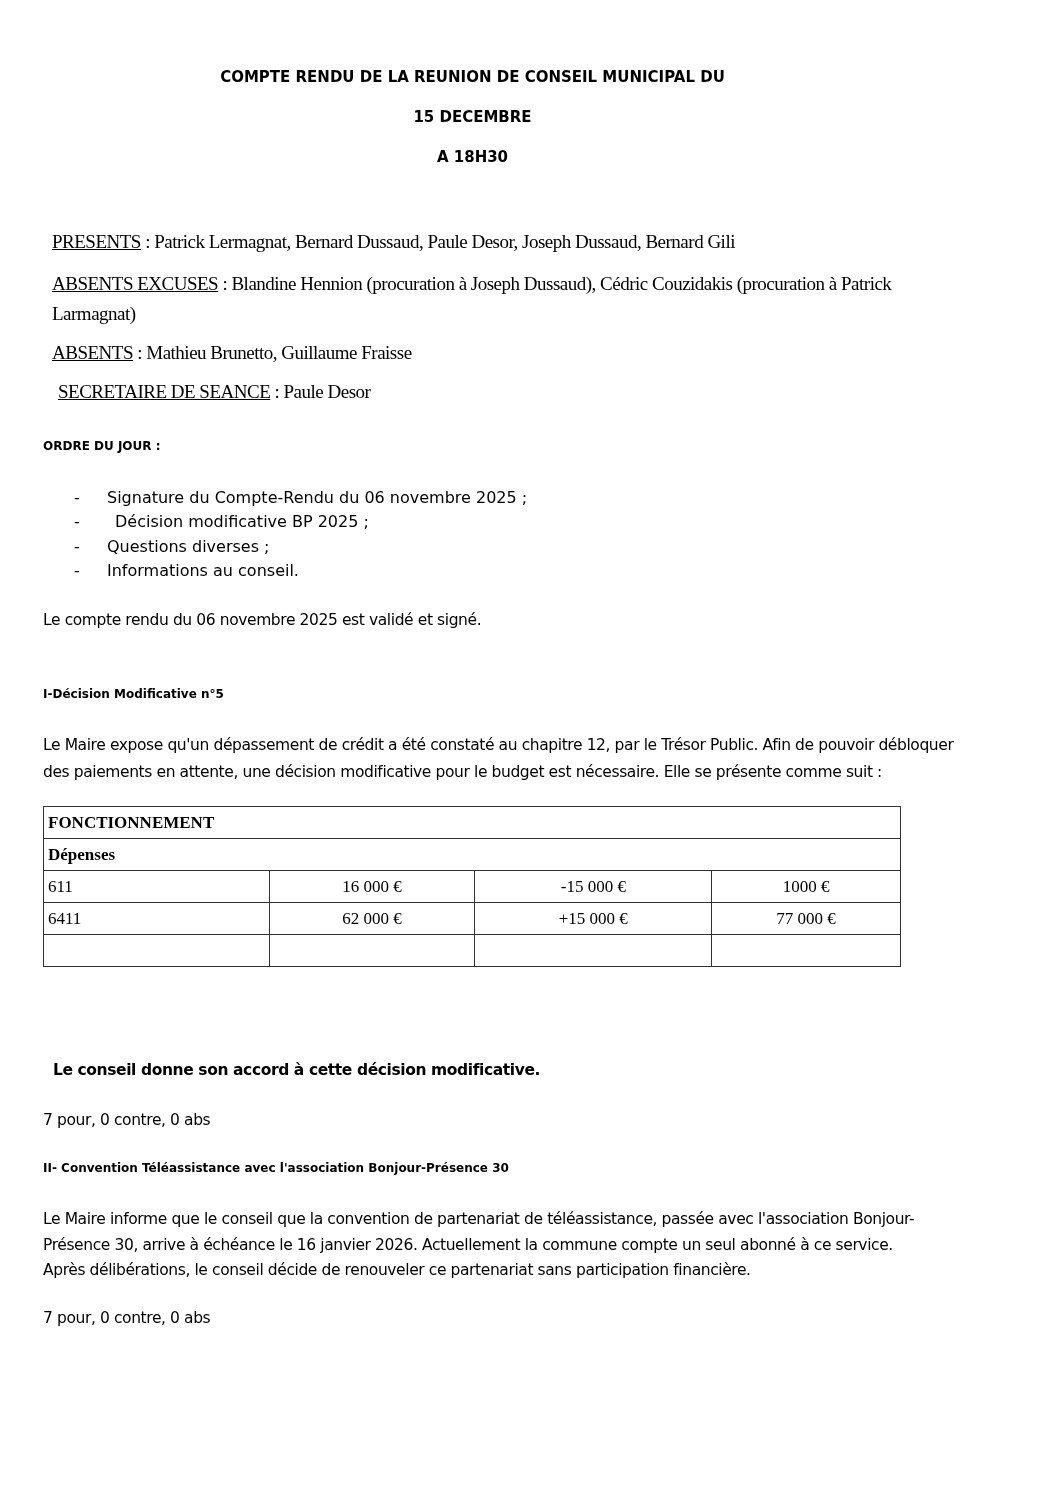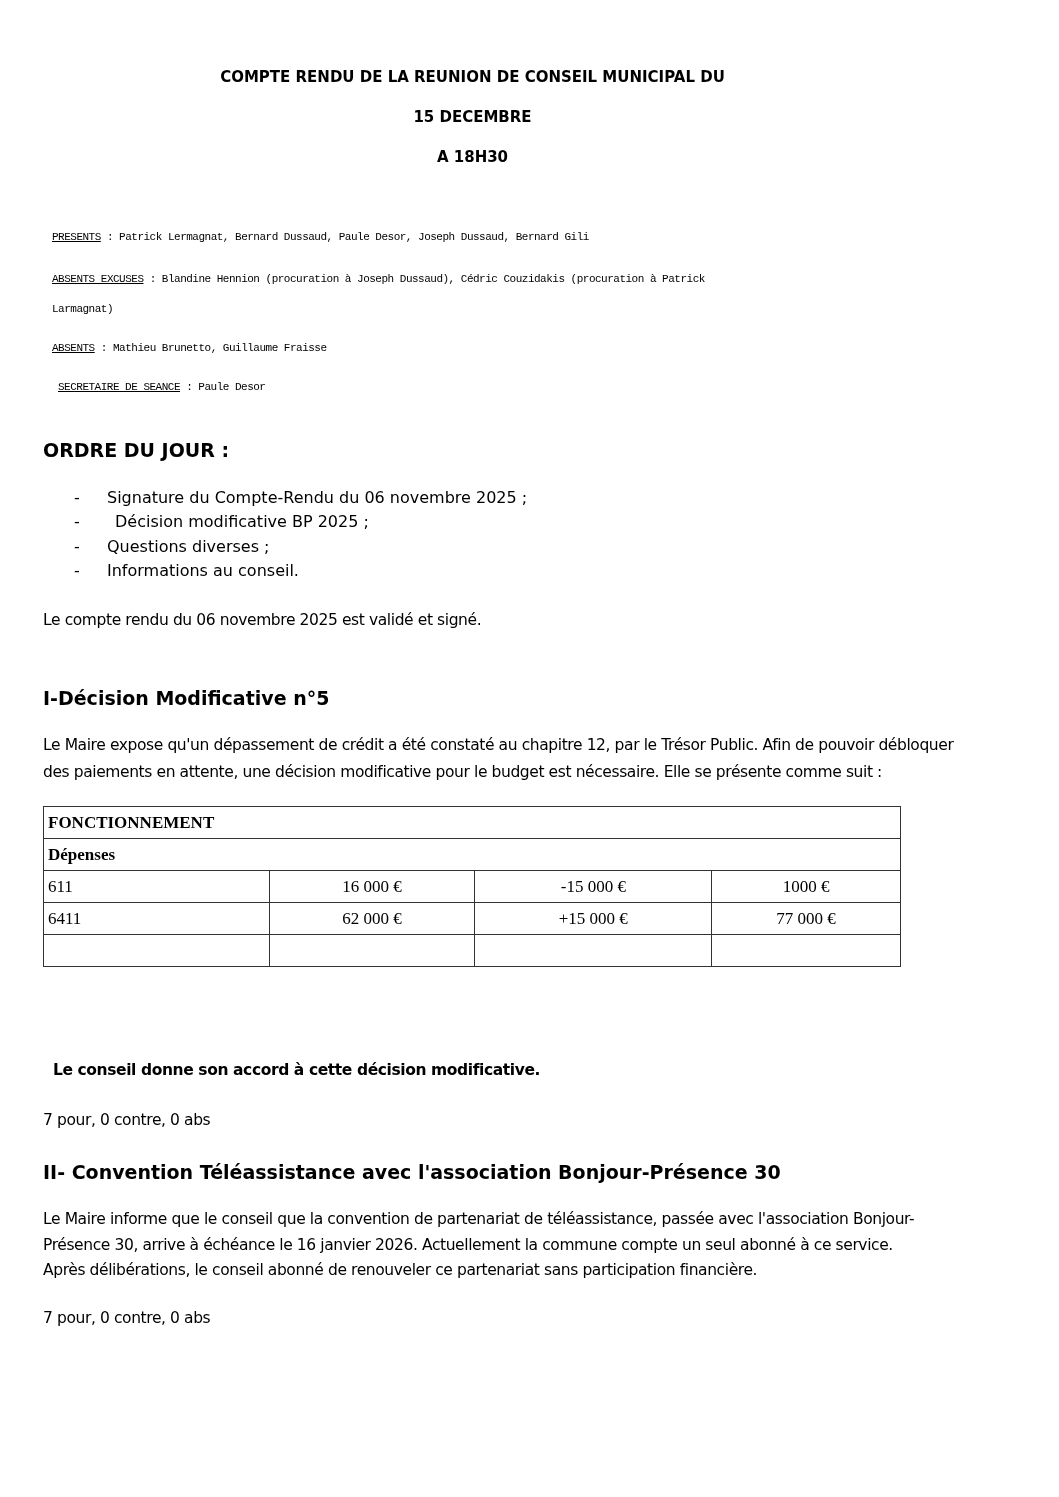--- a/index.html
+++ b/index.html
@@ -1,22 +1,22 @@
 <!DOCTYPE html>
 <html><head>
 <meta charset="utf-8">
 <style>
   html, body { margin: 0; padding: 0; background: #ffffff; }
   body { width: 1059px; height: 1497px; position: relative; overflow: hidden;
          font-family: "DejaVu Sans", sans-serif; color: #000; }
   .abs { position: absolute; white-space: nowrap; }
   .title { left: 0; width: 945px; text-align: center; font-weight: bold; font-size: 15px; }
-  .attendance { font-family: Liberation Mono, monospace; font-size: 11px; letter-spacing: -0.5px; }
+  .attendance { font-family: Liberation Serif, serif; font-size: 19px; letter-spacing: -0.5px; }
   .u { text-decoration: underline; }
-  .heading { font-weight: bold; font-size: 19px; }
+  .heading { font-weight: bold; font-size: 12px; }
   .body-text { font-size: 15.5px; letter-spacing: -0.4px; }
   .agenda-item { font-size: 16px; }
   .dash { position: absolute; left: 74px; }
   table.budget { position: absolute; left: 43px; top: 806px; width: 858px;
                  border-collapse: collapse; font-family: "Liberation Serif", serif; font-size: 17px; }
   table.budget td { border: 1.5px solid #333; padding: 0 4px; height: 31px; vertical-align: middle; }
   table.budget td.r { text-align: center; }
   table.budget td.b { font-weight: bold; }
 </style>
 </head>
@@ -103,16 +103,16 @@
     </tr>
   </tbody>
     </table>
 
   <div class="abs body-text" style="left:53px; top:1061px;font-weight:bold;">Le conseil donne son accord à cette décision modificative.</div>
   <div class="abs body-text" style="left:43px; top:1111px;">7 pour, 0 contre, 0 abs</div>
 
   <div class="abs heading" style="left:43px; top:1161px;">II- Convention Téléassistance avec l'association Bonjour-Présence 30</div>
   <div class="abs body-text" style="left:43px; top:1210px;">Le Maire informe que le conseil que la convention de partenariat de téléassistance, passée avec l'association Bonjour-</div>
   <div class="abs body-text" style="left:43px; top:1236px;">Présence 30, arrive à échéance le 16 janvier 2026. Actuellement la commune compte un seul abonné à ce service.</div>
-  <div class="abs body-text" style="left:43px; top:1261px;">Après délibérations, le conseil abonné de renouveler ce partenariat sans participation financière.</div>
+  <div class="abs body-text" style="left:43px; top:1261px;">Après délibérations, le conseil décide de renouveler ce partenariat sans participation financière.</div>
   <div class="abs body-text" style="left:43px; top:1309px;">7 pour, 0 contre, 0 abs</div>
 
 </div>
 
 </body></html>

